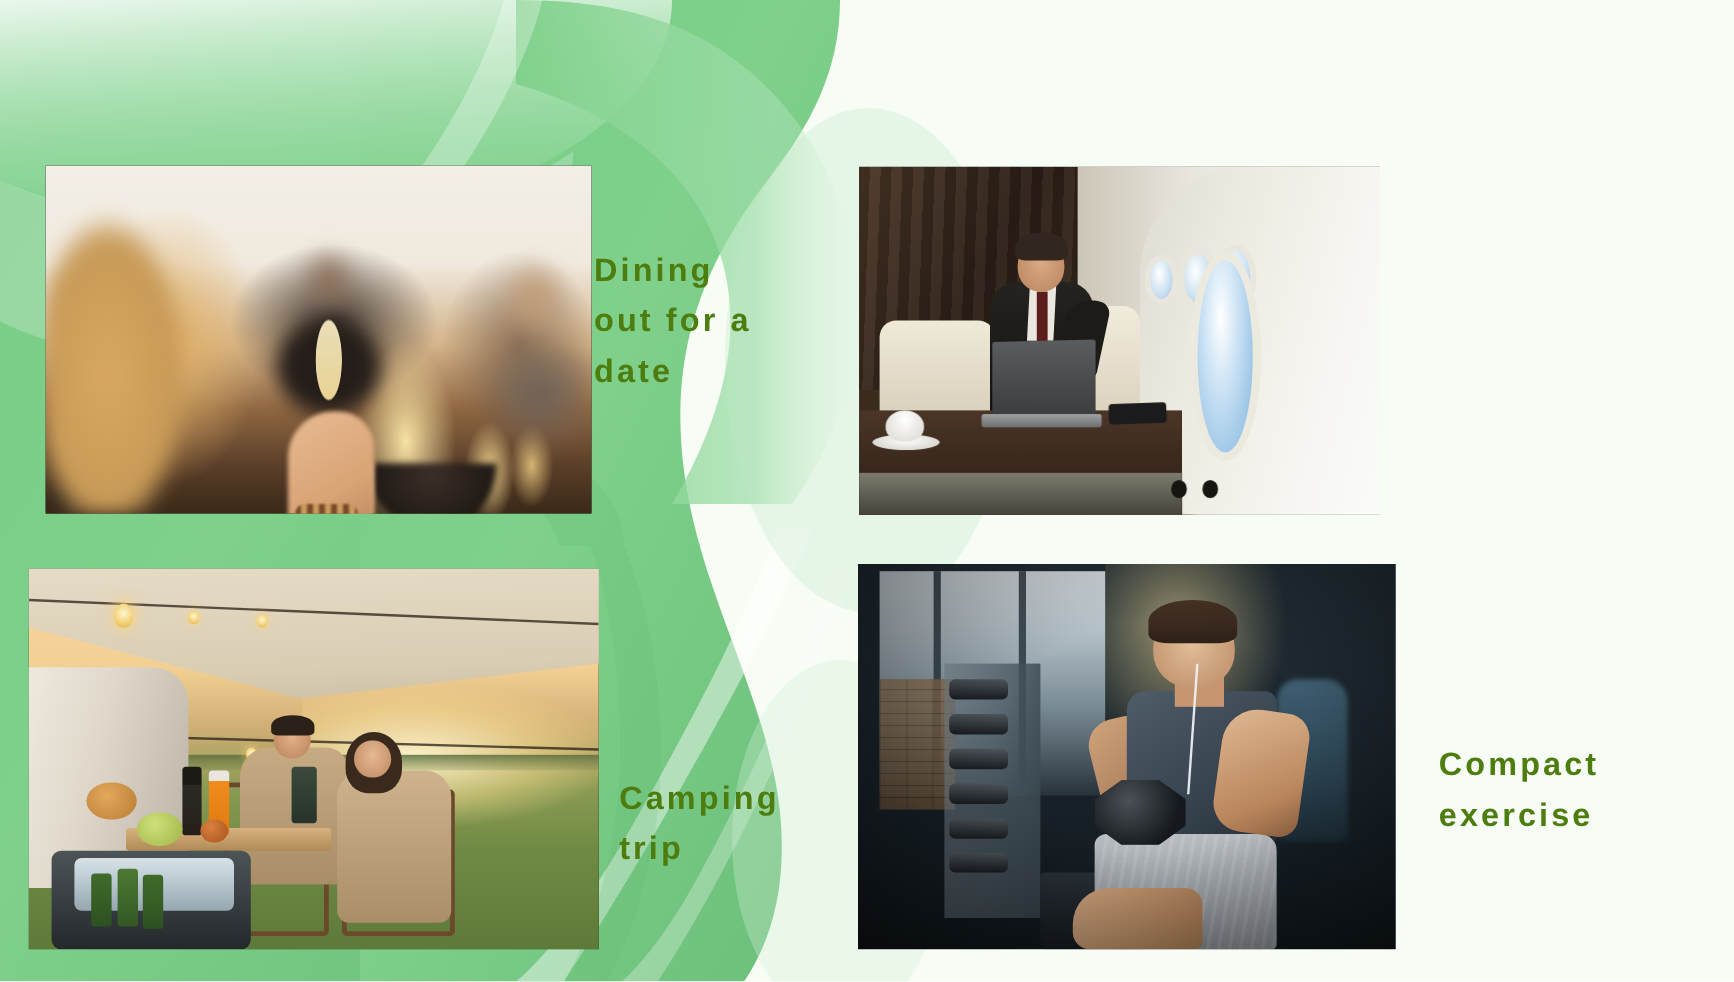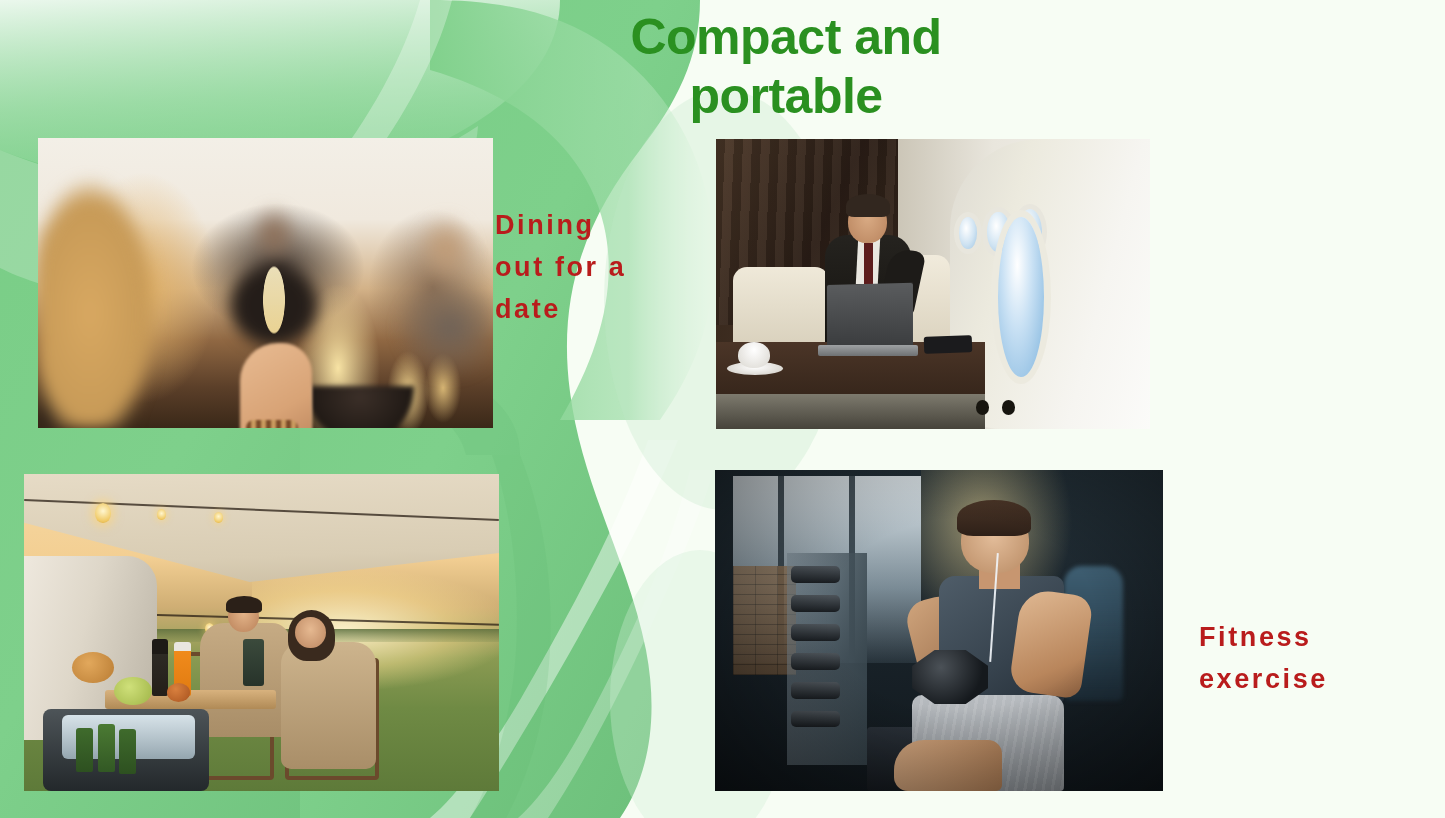--- a/index.html
+++ b/index.html
@@ -50,21 +50,21 @@
   #photo-dining   { left: 38px;  top: 138px; width: 455px; height: 290px; }
   #photo-business { left: 716px; top: 139px; width: 434px; height: 290px; }
   #photo-camping  { left: 24px;  top: 474px; width: 475px; height: 317px; }
   #photo-fitness  { left: 715px; top: 470px; width: 448px; height: 321px; }
 
   
   .caption {
     position: absolute;
     font-size: 27px;
     font-weight: bold;
-    color: #b91c1c;
+    color: #4d7c0f;
     letter-spacing: 2.6px;
     line-height: 1.55;
     white-space: pre-line;
   }
   #cap-dining   { left: 495px;  top: 205px;  width: 200px; }
   #cap-business { left: 1199px; top: 252px;  width: 230px; }
   #cap-camping  { left: 516px;  top: 645px;  width: 200px; }
   #cap-fitness  { left: 1199px; top: 617px;  width: 230px; }
 
   
@@ -488,22 +488,20 @@
       <path d="M520,455 C546,520 556,600 548,676 C542,736 524,784 506,818
                L470,818 C494,776 512,716 516,650 C520,576 510,506 492,455 Z" fill="#5fb56e" opacity="0.18"></path>
       <path d="M252,228 C256,300 330,330 400,352 C470,374 520,404 520,455
                L466,455 C458,418 412,394 352,374 C282,350 214,312 212,240 Z" fill="#5fb56e" opacity="0.16"></path>
 
       <ellipse cx="724" cy="300" rx="120" ry="210" fill="#bfe8c6" opacity="0.30"></ellipse>
       <ellipse cx="700" cy="700" rx="90" ry="150" fill="#cfeed5" opacity="0.35"></ellipse>
     </svg>
   </div>
 
-  <div id="title">Compact and
-portable</div>
 
   <div class="photo" id="photo-dining">
     <div class="ph-inner ph-dining">
       <div class="dn-bowl"></div>
       <div class="dn-candle"></div>
       <div class="dn-hand"></div>
       <div class="dn-bracelet"></div>
     </div>
   </div>
   <div class="caption" id="cap-dining">Dining
@@ -567,20 +565,22 @@
       <div class="cp-fruit cp-bread"></div>
       <div class="cp-fruit cp-grape"></div>
       <div class="cp-fruit cp-apple"></div>
       <div class="cp-cooler"></div>
       <div class="cp-ice"></div>
       <div class="cp-bottle cp-beer-a"></div>
       <div class="cp-bottle cp-beer-b"></div>
       <div class="cp-bottle cp-beer-c"></div>
     </div>
   </div>
+  <div class="caption" id="cap-camping">Camping
+trip</div>
 
   <div class="photo" id="photo-fitness">
     <div class="ph-inner ph-fitness">
       <div class="ft-windowglow"></div>
       <div class="ft-mullion" style="left:14%"></div>
       <div class="ft-mullion" style="left:30%"></div>
       <div class="ft-brick"></div>
       <div class="ft-rack"></div>
       <div class="ft-db" style="left:17%; top:30%"></div>
       <div class="ft-db" style="left:17%; top:39%"></div>
@@ -597,16 +597,16 @@
       <div class="ft-head"></div>
       <div class="ft-hair"></div>
       <div class="ft-earbud"></div>
       <div class="ft-shorts"></div>
       <div class="ft-thigh"></div>
       <div class="ft-arm-near"></div>
       <div class="ft-dumbbell"></div>
       <div class="ft-vignette"></div>
     </div>
   </div>
-  <div class="caption" id="cap-fitness">Fitness
+  <div class="caption" id="cap-fitness">Compact
 exercise</div>
 
 </div>
 
 </body></html>

